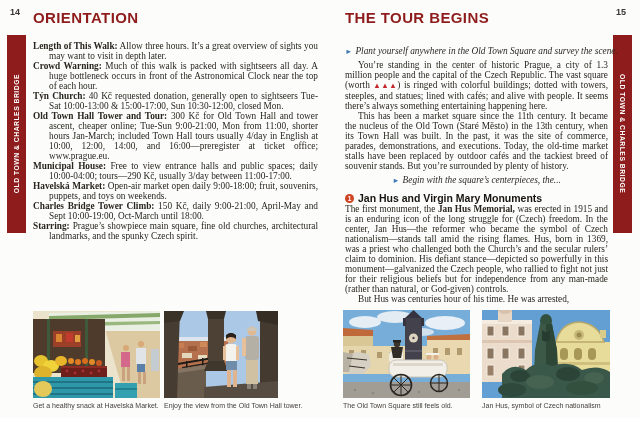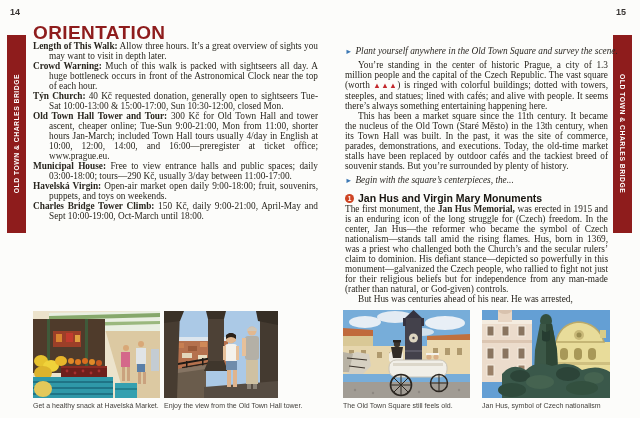--- a/index.html
+++ b/index.html
@@ -1,20 +1,20 @@
 <!DOCTYPE html>
 <html><head>
 <meta charset="utf-8">
 <style>
   html,body{margin:0;padding:0;}
   .spread{position:relative;width:640px;height:418px;background:#fcfcfa;overflow:hidden;
           font-family:"Liberation Serif",serif;}
   
-  .page-title{position:absolute;top:22px;font-family:"Liberation Sans",sans-serif;
-              font-weight:700;font-size:19px;letter-spacing:.4px;color:#8e1c1c;}
+  .page-title{position:absolute;top:9px;font-family:"Liberation Sans",sans-serif;
+              font-weight:700;font-size:15px;letter-spacing:.4px;color:#8e1c1c;}
   .title-left{left:33px;}
   .title-right{left:345px;}
   
   .folio{position:absolute;top:7px;font:700 9px "Liberation Sans",sans-serif;color:#3a3634;}
   .folio-left{left:10px;}
   .folio-right{left:616px;}
   
   .tab{position:absolute;top:35px;width:19px;height:198px;background:#8e1c1c;
        display:flex;align-items:center;justify-content:center;}
   .tab-left{left:7px;}
@@ -23,21 +23,21 @@
             letter-spacing:.5px;color:#fff;white-space:nowrap;}
   .tab-left span{transform:rotate(180deg);}
   
   .body{position:absolute;font-size:9.3px;line-height:10px;color:#29261f;text-align:justify;}
   .body-left{left:33px;top:41px;width:285px;}
   .body-right{left:345px;top:42px;width:263px;}
   .entry{padding-left:16px;text-indent:-16px;}
   .entry b{font-weight:700;}
   .para{text-indent:13px;}
   .para.noindent{text-indent:0;}
-  .direction{margin:4px 0 3px;font-style:italic;text-align:left;white-space:nowrap;color:#2b2823;}
+  .direction{margin:4px 0 3px;font-style:italic;text-align:center;white-space:nowrap;color:#2b2823;}
   .direction .arrow{color:#3c78b4;font-style:normal;font-size:7.5px;margin-right:3px;}
   .tri{color:#c3272b;font-size:7.5px;letter-spacing:-.5px;}
   .section-head{margin:7px 0 1px;font-family:"Liberation Sans",sans-serif;font-weight:700;
                 font-size:10.5px;color:#17140f;text-align:left;text-indent:0;}
   .badge{display:inline-block;width:9px;height:9px;border-radius:50%;background:#ce4423;
          color:#fff;font:700 6.5px/9px "Liberation Sans",sans-serif;text-align:center;
          margin-right:4px;vertical-align:1px;}
   
   .photo{position:absolute;overflow:hidden;background:#ccc;}
   .photo svg{display:block;width:100%;height:100%;}
@@ -57,23 +57,24 @@
   <div class="page-title title-left">ORIENTATION</div>
   <div class="tab tab-left">
     <span>OLD TOWN &amp; CHARLES BRIDGE</span>
   </div>
 
   <div class="body body-left">
     <div class="entry"><b>Length of This Walk:</b> <span>Allow three hours. It’s a great overview of sights you may want to visit in depth later.</span></div>
     <div class="entry"><b>Crowd Warning:</b> <span>Much of this walk is packed with sightseers all day. A huge bottleneck occurs in front of the Astronomical Clock near the top of each hour.</span></div>
     <div class="entry"><b>Týn Church:</b> <span>40 Kč requested donation, generally open to sightseers Tue-Sat 10:00-13:00 &amp; 15:00-17:00, Sun 10:30-12:00, closed Mon.</span></div>
     <div class="entry"><b>Old Town Hall Tower and Tour:</b> <span>300 Kč for Old Town Hall and tower ascent, cheaper online; Tue-Sun 9:00-21:00, Mon from 11:00, shorter hours Jan-March; included Town Hall tours usually 4/day in English at 10:00, 12:00, 14:00, and 16:00—preregister at ticket office; www.prague.eu.</span></div>
-    <div class="entry"><b>Municipal House:</b> <span>Free to view entrance halls and public spaces; daily 03:00-18:00; tours—290 Kč, usually 3/day between 11:00-17:00.</span></div>
-    <div class="entry"><b>Havelská Virgin:</b> <span>Open-air market open daily 9:00-18:00; fruit, souvenirs, puppets, and toys on weekends.</span></div>
+    <div class="entry"><b>Municipal House:</b> <span>Free to view entrance halls and public spaces; daily 10:00-04:00; tours—290 Kč, usually 3/day between 11:00-17:00.</span></div>
+    <div class="entry"><b>Havelská Market:</b> <span>Open-air market open daily 9:00-18:00; fruit, souvenirs, puppets, and toys on weekends.</span></div>
     <div class="entry"><b>Charles Bridge Tower Climb:</b> <span>150 Kč, daily 9:00-21:00, April-May and Sept 10:00-19:00, Oct-March until 18:00.</span></div>
+    <div class="entry"><b>Starring:</b> <span>Prague’s showpiece main square, fine old churches, architectural landmarks, and the spunky Czech spirit.</span></div>
   </div>
 
   <div class="photo ph1">
     <svg viewBox="0 0 127 87" preserveAspectRatio="none">
       <rect width="127" height="87" fill="#ece3cc"></rect>
       <polygon points="72,18 127,12 127,87 92,87" fill="#dcc9a2"></polygon>
       <polygon points="16,2 127,0 127,20 16,20" fill="#e9efe2"></polygon>
       <polygon points="16,5 127,2 127,6 16,9" fill="#86a86b"></polygon>
       <polygon points="16,12 127,10 127,13 16,16" fill="#9ab87e"></polygon>
       <rect x="0" y="8" width="72" height="54" fill="#4f3b2b"></rect>
@@ -159,20 +160,21 @@
       <rect x="78" y="27" width="4" height="18" fill="#e6c09a"></rect>
       <rect x="82" y="49" width="12" height="24" fill="#cfc1a2"></rect>
       <rect x="83" y="73" width="4" height="5" fill="#8a8276"></rect>
         <rect x="89" y="73" width="4" height="5" fill="#8a8276"></rect>
     </svg>
   </div>
   <div class="caption cap1">Get a healthy snack at Havelská Market.</div>
   <div class="caption cap2">Enjoy the view from the Old Town Hall tower.</div>
 
   <span class="folio folio-right">15</span>
+  <div class="page-title title-right">THE TOUR BEGINS</div>
   <div class="tab tab-right">
     <span>OLD TOWN &amp; CHARLES BRIDGE</span>
   </div>
 
   <div class="body body-right">
     <div class="direction">
       <span class="arrow">►</span><span>Plant yourself anywhere in the Old Town Square and survey the scene.</span>
     </div>
     <div class="para">
       <span>You’re standing in the center of historic Prague, a city of 1.3 million people and the capital of the Czech Republic. The vast square (worth </span><span class="tri">▲▲▲</span><span>) is ringed with colorful buildings; dotted with towers, steeples, and statues; lined with cafés; and alive with people. It seems there’s always something entertaining happening here.</span>
@@ -180,21 +182,21 @@
     <div class="para">This has been a market square since the 11th century. It became the nucleus of the Old Town (Staré Město) in the 13th century, when its Town Hall was built. In the past, it was the site of commerce, parades, demonstrations, and executions. Today, the old-time market stalls have been replaced by outdoor cafés and the tackiest breed of souvenir stands. But you’re surrounded by plenty of history.</div>
     <div class="direction">
       <span class="arrow">►</span><span>Begin with the square’s centerpieces, the...</span>
     </div>
     <div class="section-head">
       <span class="badge">1</span><span>Jan Hus and Virgin Mary Monuments</span>
     </div>
     <div class="para noindent">
       <span>The first monument, the </span><b>Jan Hus Memorial,</b><span> was erected in 1915 and is an enduring icon of the long struggle for (Czech) freedom. In the center, Jan Hus—the reformer who became the symbol of Czech nationalism—stands tall amid the rising flames. Hus, born in 1369, was a priest who challenged both the Church’s and the secular rulers’ claim to dominion. His defiant stance—depicted so powerfully in this monument—galvanized the Czech people, who rallied to fight not just for their religious beliefs but for independence from any man-made (rather than natural, or God-given) controls.</span>
     </div>
-    <div class="para">But Hus was centuries ahead of his near. He was arrested,</div>
+    <div class="para">But Hus was centuries hour of his time. He was arrested,</div>
   </div>
 
   <div class="photo ph3">
     <svg viewBox="0 0 127 88" preserveAspectRatio="none">
       <rect width="127" height="88" fill="#77add9"></rect>
       <ellipse cx="22" cy="12" rx="16" ry="6" fill="#f2f5f7" opacity=".9"></ellipse>
       <ellipse cx="52" cy="7" rx="18" ry="6" fill="#eef2f5" opacity=".9"></ellipse>
       <ellipse cx="102" cy="13" rx="20" ry="7" fill="#f4f6f8" opacity=".9"></ellipse>
       <ellipse cx="78" cy="22" rx="13" ry="4" fill="#e8edf1" opacity=".8"></ellipse>
       <rect x="0" y="26" width="30" height="38" fill="#d9c896"></rect>

